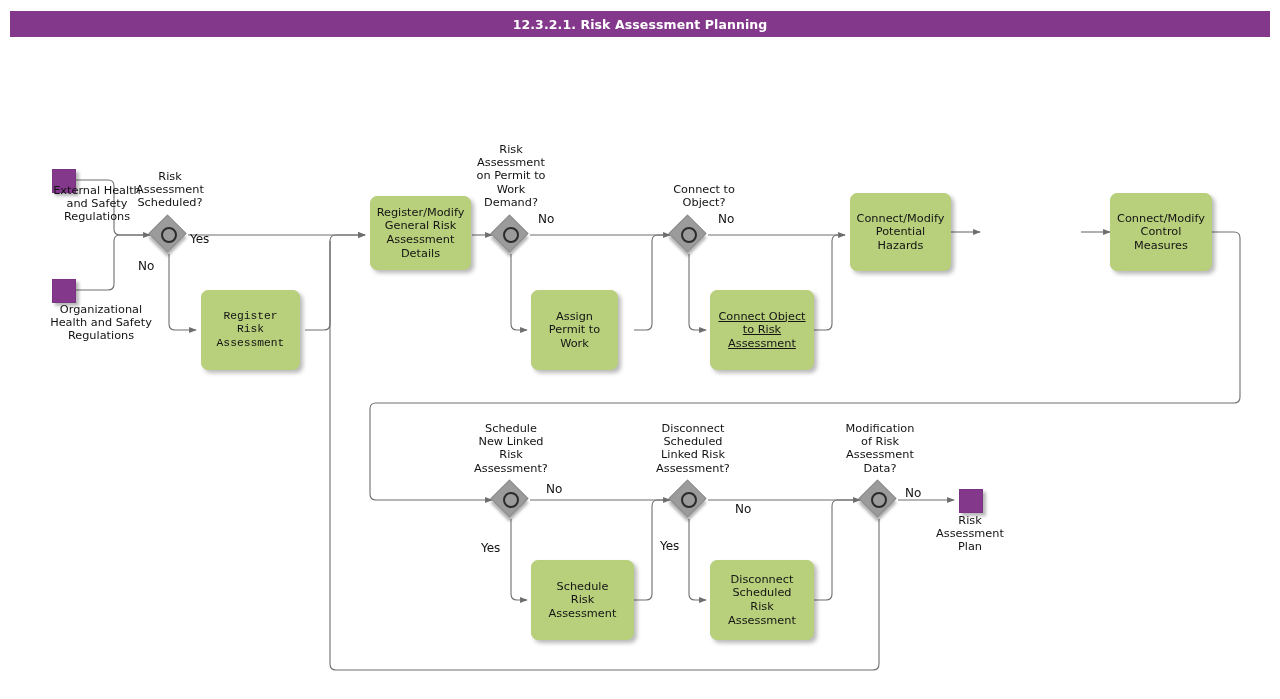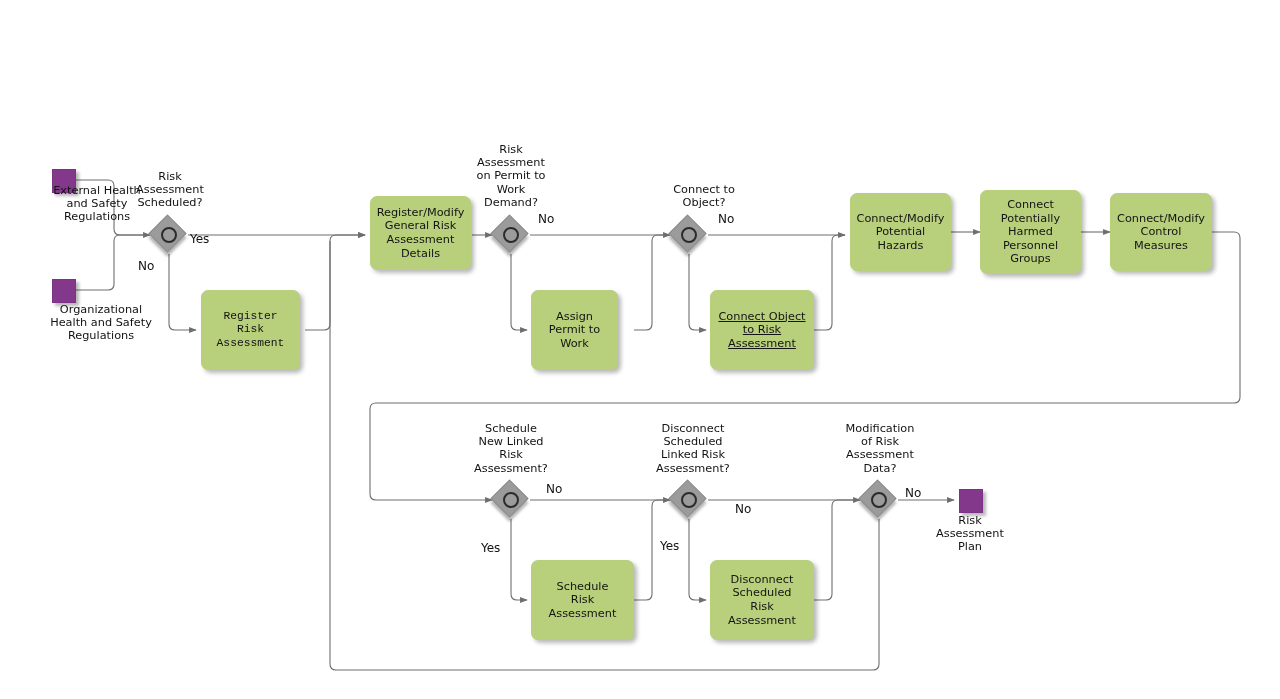--- a/index.html
+++ b/index.html
@@ -66,20 +66,23 @@
     font-size:11.3px;line-height:13.2px;text-align:center;
     white-space:pre-line;
   }
   .lbl.flow{font-size:12px;}
 </style>
 </head>
 <body>
 
 <div id="canvas">
 
+  <div class="titlebar">
+    <div class="ttl">12.3.2.1. Risk Assessment Planning</div>
+  </div>
 
   <svg id="wires" viewBox="0 0 1280 699" xmlns="http://www.w3.org/2000/svg">
     <defs>
       <marker id="ah" viewBox="0 0 10 10" refX="9" refY="5" markerWidth="7" markerHeight="7" orient="auto-start-reverse">
         <path d="M 0 1.2 L 10 5 L 0 8.8 z" fill="#6e6e6e"></path>
       </marker>
     </defs>
     <g fill="none" stroke="#6e6e6e" stroke-width="1.1" stroke-linejoin="round">
 
       <path d="M 75 180 H 108 Q 114 180 114 186 V 229 Q 114 235 120 235 H 150" marker-end="url(#ah)"></path>
@@ -220,27 +223,20 @@
     <span style="white-space:pre-line;">Connect Object
 to Risk
 Assessment</span>
   </div>
 
   <div class="task" style="left:850px;top:193px;width:101px;height:78px;">
     <span style="white-space:pre-line;">Connect/Modify
 Potential Hazards</span>
   </div>
 
-  <div class="task" style="left:980px;top:190px;width:101px;height:84px;">
-    <span style="white-space:pre-line;">Connect
-Potentially
-Harmed
-Personnel
-Groups</span>
-  </div>
 
   <div class="task" style="left:1110px;top:193px;width:102px;height:78px;">
     <span style="white-space:pre-line;">Connect/Modify
 Control
 Measures</span>
   </div>
 
   <div class="task" style="left:531px;top:560px;width:103px;height:80px;">
     <span style="white-space:pre-line;">Schedule
 Risk

